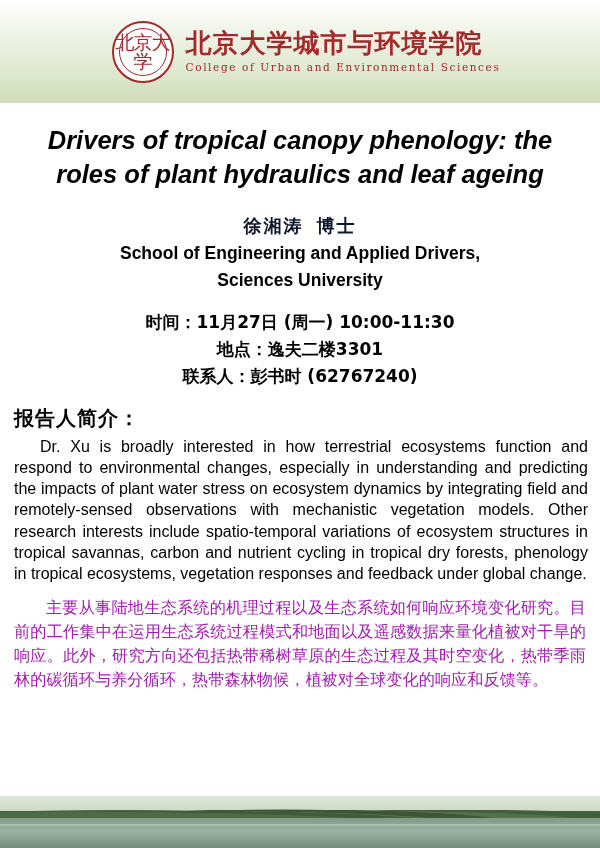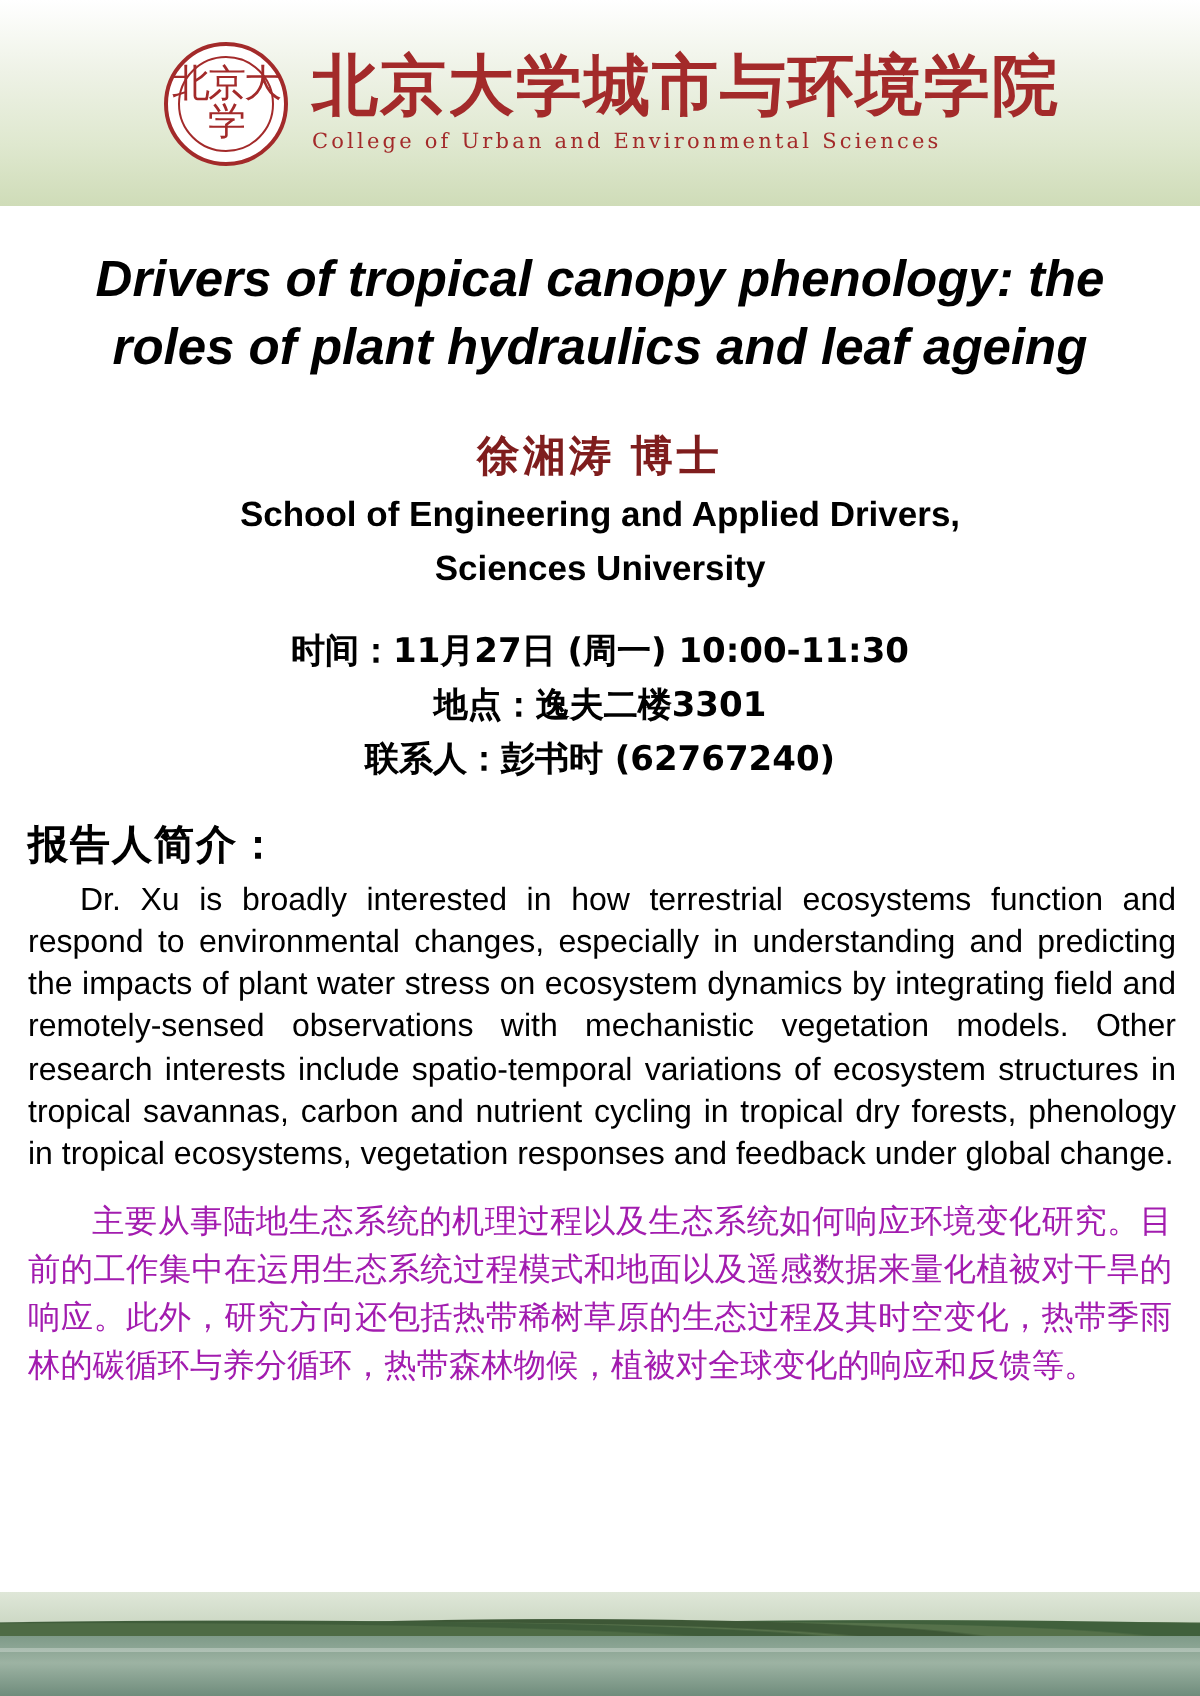--- a/index.html
+++ b/index.html
@@ -67,21 +67,21 @@
     line-height: 1;
   }
   .univ-names {
     display: flex;
     flex-direction: column;
     justify-content: center;
     line-height: 1.05;
   }
   .univ-cn {
     color: #a32a2a;
-    font-size: 33px;
+    font-size: 26px;
     font-family: "DejaVu Serif", serif;
     font-weight: bold;
     letter-spacing: 1px;
     white-space: nowrap;
   }
   .univ-en {
     color: #a32a2a;
     font-size: 10.5px;
     font-family: "DejaVu Serif", serif;
     letter-spacing: 1.6px;
@@ -111,24 +111,24 @@
     font-family: "DejaVu Sans", sans-serif;
     letter-spacing: 0.5px;
   }
 
   
   .speaker-block {
     margin-top: 22px;
     text-align: center;
   }
   .speaker-name {
-    font-size: 21px;
-    font-weight: bold;
-    font-family: Liberation Sans, sans-serif;
-    color: #7f1d1d;
+    font-size: 18px;
+    font-weight: bold;
+    font-family: Liberation Mono, monospace;
+    color: #0f172a;
     letter-spacing: 2px;
   }
   .speaker-affil {
     margin-top: 4px;
     font-size: 17.5px;
     font-weight: bold;
     line-height: 1.35;
     color: #000;
     font-family: "Liberation Sans", sans-serif;
   }

